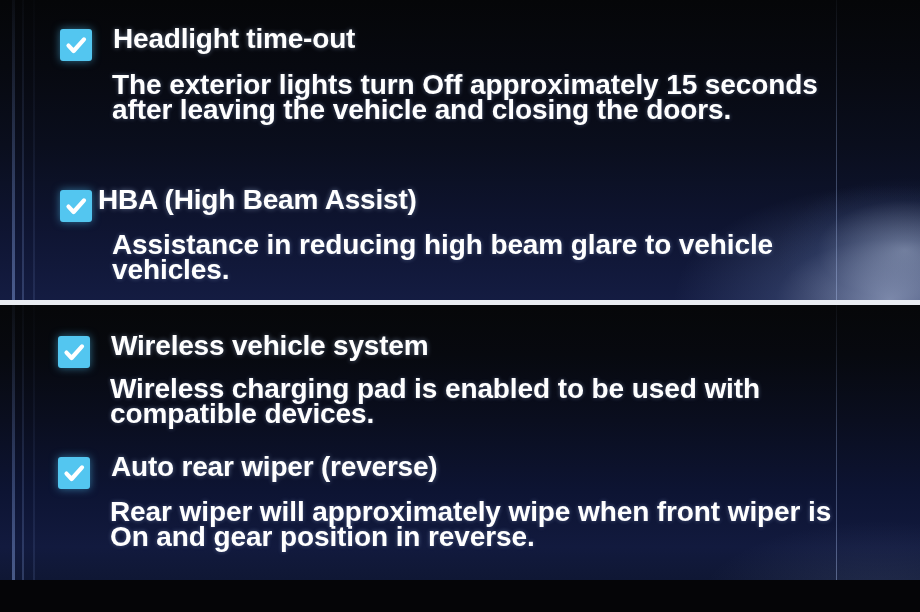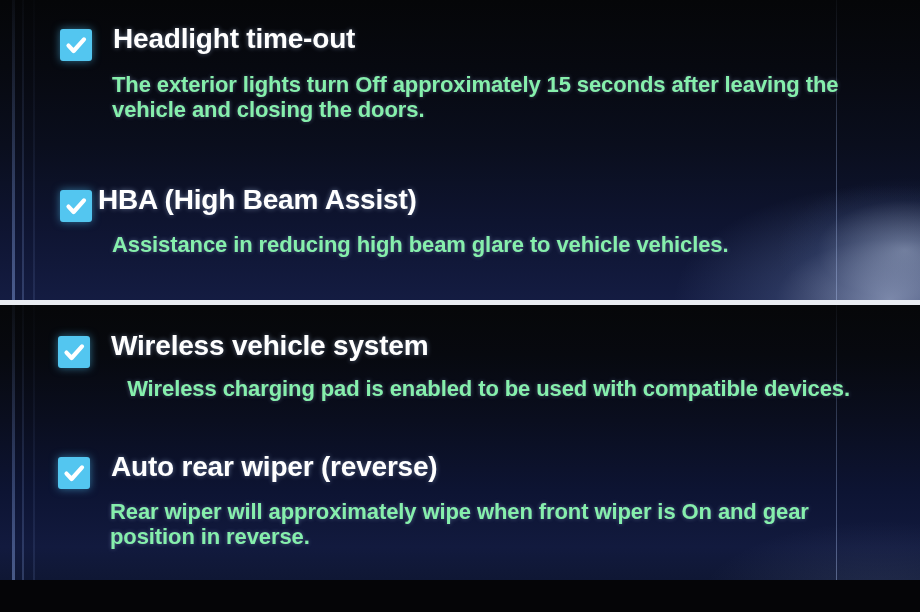--- a/index.html
+++ b/index.html
@@ -81,42 +81,42 @@
     position:absolute;
     color:#ffffff;
     font-size:28px;
     font-weight:bold;
     letter-spacing:-0.2px;
     white-space:nowrap;
     text-shadow:0 0 5px rgba(190,215,255,0.45);
   }
   .opt-desc {
     position:absolute;
-    color:#86efac;
-    font-size:22px;
+    color:#ffffff;
+    font-size:28px;
     font-weight:bold;
     line-height:25px;
     letter-spacing:-0.1px;
     text-shadow:0 0 4px rgba(175,200,250,0.38);
     width:740px;
   }
 
   
   #opt-0 .checkbox  { left:60px; top:29px; }
   #opt-0 .opt-title { left:113px; top:23px; }
   #opt-0 .opt-desc  { left:112px; top:72px; }
 
   #opt-1 .checkbox  { left:60px; top:190px; }
   #opt-1 .opt-title { left:98px; top:184px; }
   #opt-1 .opt-desc  { left:112px; top:232px; }
 
   
   #opt-2 .checkbox  { left:58px; top:336px; }
   #opt-2 .opt-title { left:111px; top:330px; }
-  #opt-2 .opt-desc  { left:110px; top:376px;text-align:right; }
+  #opt-2 .opt-desc  { left:110px; top:376px; }
 
   #opt-3 .checkbox  { left:58px; top:457px; }
   #opt-3 .opt-title { left:111px; top:451px;text-align:right; }
   #opt-3 .opt-desc  { left:110px; top:499px; }
 </style>
 </head>
 <body>
 
 <div id="screen">
 

